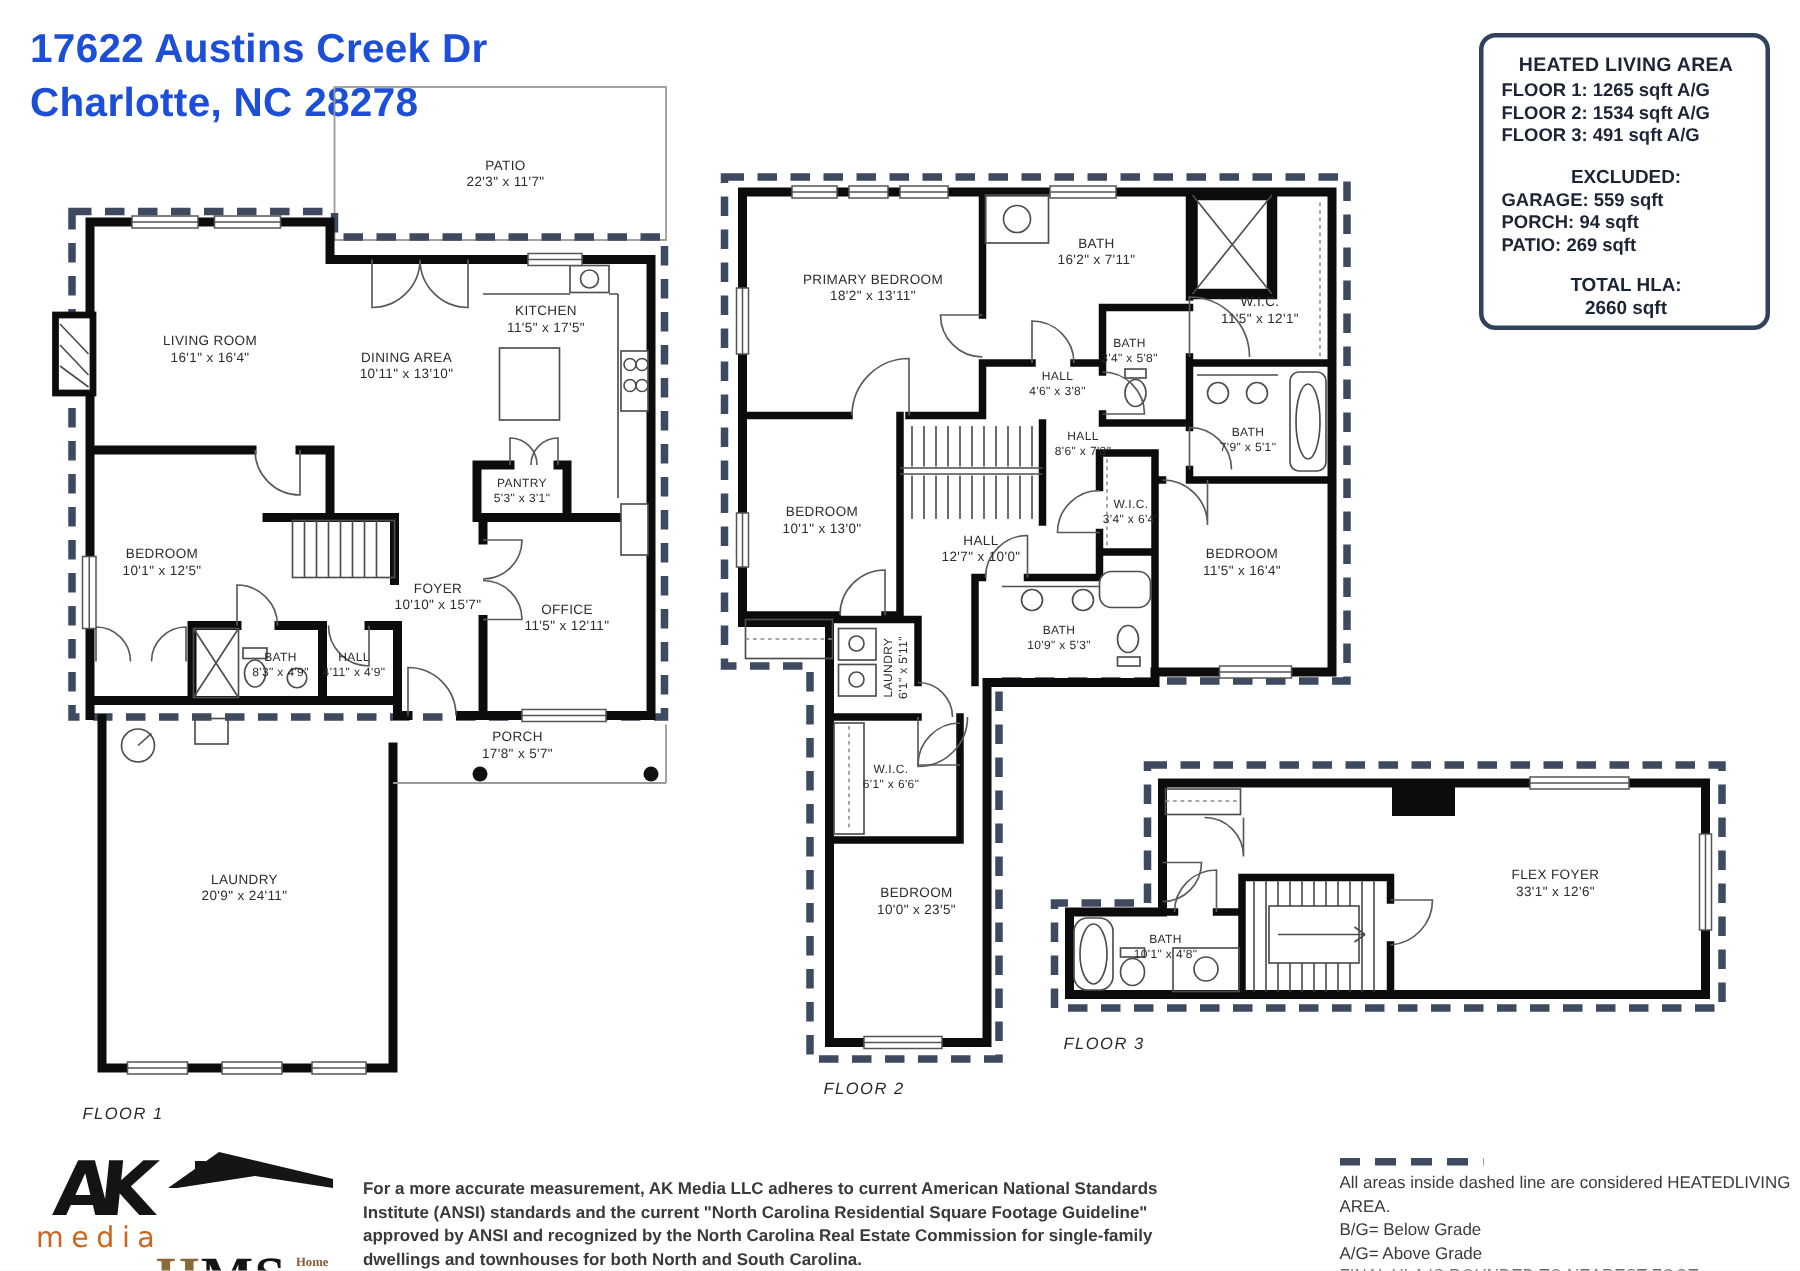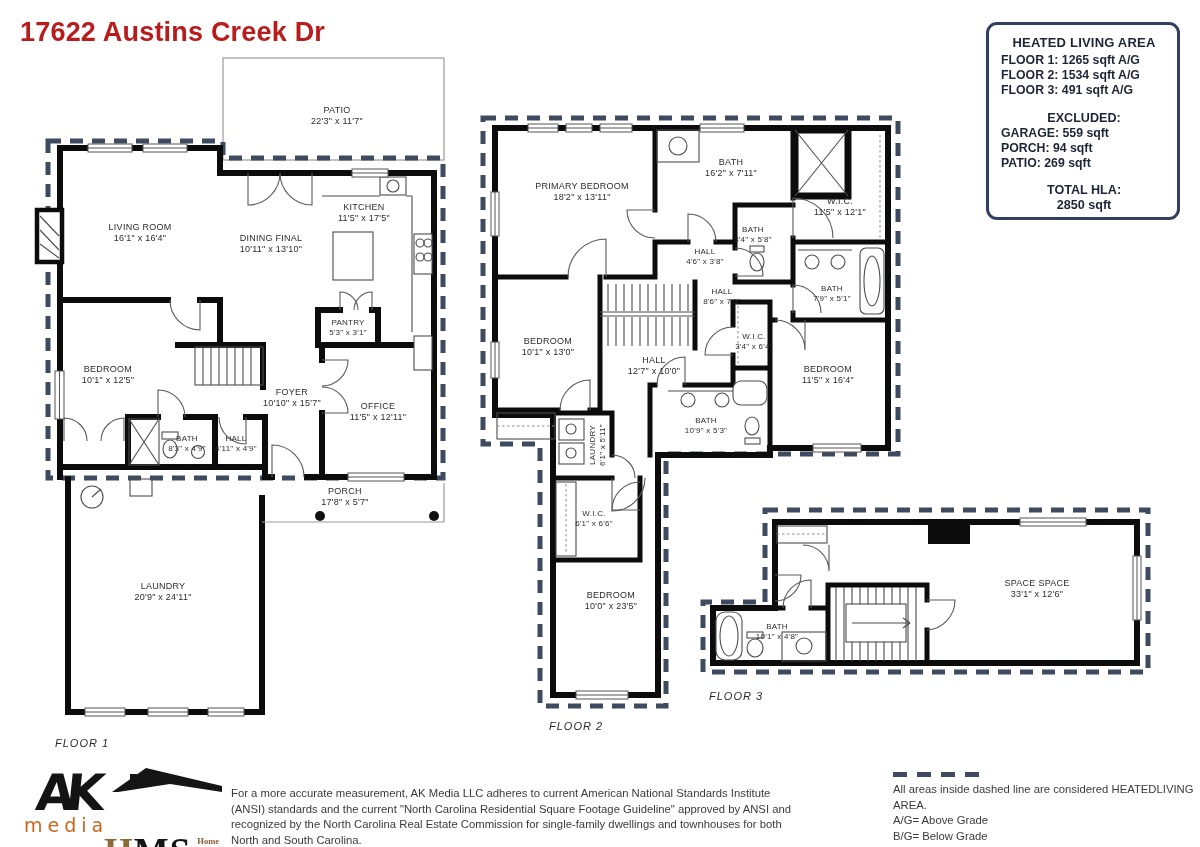--- a/index.html
+++ b/index.html
@@ -2,21 +2,21 @@
 <html><head>
 <meta charset="utf-8">
 <style>
   html,body{margin:0;padding:0;background:#fff;}
   body{width:1200px;height:847px;position:relative;overflow:hidden;
        font-family:"Liberation Sans",sans-serif;color:#222;}
   #page{position:absolute;inset:0;background:#fff;outline:1px solid #e3e3e3;}
 
   
   .address{position:absolute;left:20px;top:14px;font-size:27px;font-weight:700;
-           color:#b91c1c;line-height:36px;letter-spacing:.2px;}
+           color:#1d4ed8;line-height:36px;letter-spacing:.2px;}
   .hla-box{position:absolute;left:986px;top:22px;width:194px;height:198px;
            border:3px solid #31405c;border-radius:11px;box-sizing:border-box;
            padding:10px 10px 0 12px;color:#1c2536;font-weight:700;}
   .hla-title{text-align:center;font-size:13px;margin-bottom:3px;letter-spacing:.2px;}
   .hla-line{font-size:12.3px;line-height:15.2px;}
   .hla-sub{text-align:center;font-size:12.6px;margin-top:12px;margin-bottom:1px;}
   .hla-total-val{text-align:center;font-size:12.6px;margin-top:1px;}
 
   
   svg#plan{position:absolute;left:0;top:0;}
@@ -50,46 +50,47 @@
   .hms-roof{display:block;margin-left:6px;}
   .hms-line{display:flex;align-items:flex-end;}
   .hms-text{font-family:"Liberation Serif",serif;font-weight:700;font-size:37px;
             line-height:34px;letter-spacing:1px;}
   .hms-h{color:#8a6a3b;}
   .hms-ms{color:#141414;}
   .hms-sub{margin-left:6px;font-family:"Liberation Serif",serif;font-weight:700;
            font-size:8.5px;line-height:10px;color:#8a5a33;padding-bottom:3px;margin-top:44px;}
   .hms-bar{height:5px;width:118px;margin-top:2px;
            background:repeating-linear-gradient(90deg,#111 0 7px,transparent 7px 10px);}
-  .disclaimer{position:absolute;left:231px;top:22px;width:562px;font-size:11.3px;
-              line-height:15.5px;color:#3a3a3a;}
+  .disclaimer{position:absolute;left:242px;top:22px;width:562px;font-size:11.3px;
+              line-height:15.5px;color:#3a3a3a;font-weight:bold;}
   .legend{position:absolute;left:893px;top:8px;font-size:11.3px;line-height:15.5px;color:#3a3a3a;}
   .legend-dash{width:96px;height:5px;margin-bottom:5px;
                background:repeating-linear-gradient(90deg,#3d4a5f 0 14px,transparent 14px 24px);}
 </style>
 </head>
 <body>
 
 <div id="page">
 
   <div class="address">
     <div>17622 Austins Creek Dr</div>
+    <div>Charlotte, NC  28278</div>
   </div>
 
   <div class="hla-box">
     <div class="hla-title">HEATED LIVING AREA</div>
     <div class="hla-line">FLOOR 1: 1265 sqft A/G</div>
     <div class="hla-line">FLOOR 2: 1534 sqft  A/G</div>
     <div class="hla-line">FLOOR 3: 491 sqft  A/G</div>
     <div class="hla-sub">EXCLUDED:</div>
     <div class="hla-line">GARAGE: 559 sqft</div>
     <div class="hla-line">PORCH: 94 sqft</div>
     <div class="hla-line">PATIO: 269 sqft</div>
     <div class="hla-sub">TOTAL HLA:</div>
-    <div class="hla-total-val">2850 sqft</div>
+    <div class="hla-total-val">2660 sqft</div>
   </div>
 
   <svg id="plan" width="1200" height="847" viewBox="0 0 1200 847">
 
     <g>
       <rect x="223" y="58" width="221" height="102" class="gray"></rect>
       <path class="dash" d="M48,141 H223 V158 H443 V478 H48 Z"></path>
 
       <g>
         <path class="wall" d="M60,148 H220 M220,148 V173 M220,173 H434 M434,173 V477 M434,477 H322
@@ -311,21 +312,21 @@
 
   <div class="rl" style="left:337px;top:116px">
       <span class="rn">PATIO</span>
       <span class="rd">22'3" x 11'7"</span>
     </div>
   <div class="rl" style="left:140px;top:233px">
       <span class="rn">LIVING ROOM</span>
       <span class="rd">16'1" x 16'4"</span>
     </div>
   <div class="rl" style="left:271px;top:244px">
-      <span class="rn">DINING FINAL</span>
+      <span class="rn">DINING AREA</span>
       <span class="rd">10'11" x 13'10"</span>
     </div>
   <div class="rl" style="left:364px;top:213px">
       <span class="rn">KITCHEN</span>
       <span class="rd">11'5" x 17'5"</span>
     </div>
   <div class="rl sm" style="left:348px;top:327px">
       <span class="rn">PANTRY</span>
       <span class="rd">5'3" x 3'1"</span>
     </div>
@@ -413,21 +414,21 @@
   <div class="rl sm" style="left:594px;top:518px">
       <span class="rn">W.I.C.</span>
       <span class="rd">6'1" x 6'6"</span>
     </div>
   <div class="rl" style="left:611px;top:601px">
       <span class="rn">BEDROOM</span>
       <span class="rd">10'0" x 23'5"</span>
     </div>
 
   <div class="rl" style="left:1037px;top:589px">
-      <span class="rn">SPACE SPACE</span>
+      <span class="rn">FLEX FOYER</span>
       <span class="rd">33'1" x 12'6"</span>
     </div>
   <div class="rl sm" style="left:777px;top:631px">
       <span class="rn">BATH</span>
       <span class="rd">10'1" x 4'8"</span>
     </div>
 
   <div class="floor-label" style="left:55px;top:737px">FLOOR 1</div>
   <div class="floor-label" style="left:549px;top:720px">FLOOR 2</div>
   <div class="floor-label" style="left:709px;top:690px">FLOOR 3</div>
@@ -449,19 +450,19 @@
           <div>Measurement</div>
           <div>Commission®</div>
         </div>
       </div>
       <div class="hms-bar"></div>
     </div>
     <div class="disclaimer">For a more accurate measurement, AK Media LLC adheres to current American National Standards Institute (ANSI) standards and the current "North Carolina Residential Square Footage Guideline" approved by ANSI and recognized by the North Carolina Real Estate Commission for single-family dwellings and townhouses for both North and South Carolina.</div>
     <div class="legend">
       <div class="legend-dash"></div>
       <div>All areas inside dashed line are considered HEATEDLIVING AREA.</div>
+      <div>B/G= Below Grade</div>
       <div>A/G= Above Grade</div>
-      <div>B/G= Below Grade</div>
       <div>FINAL HLA IS ROUNDED TO NEAREST FOOT</div>
     </div>
   </div>
 
 </div>
 
 </body></html>

